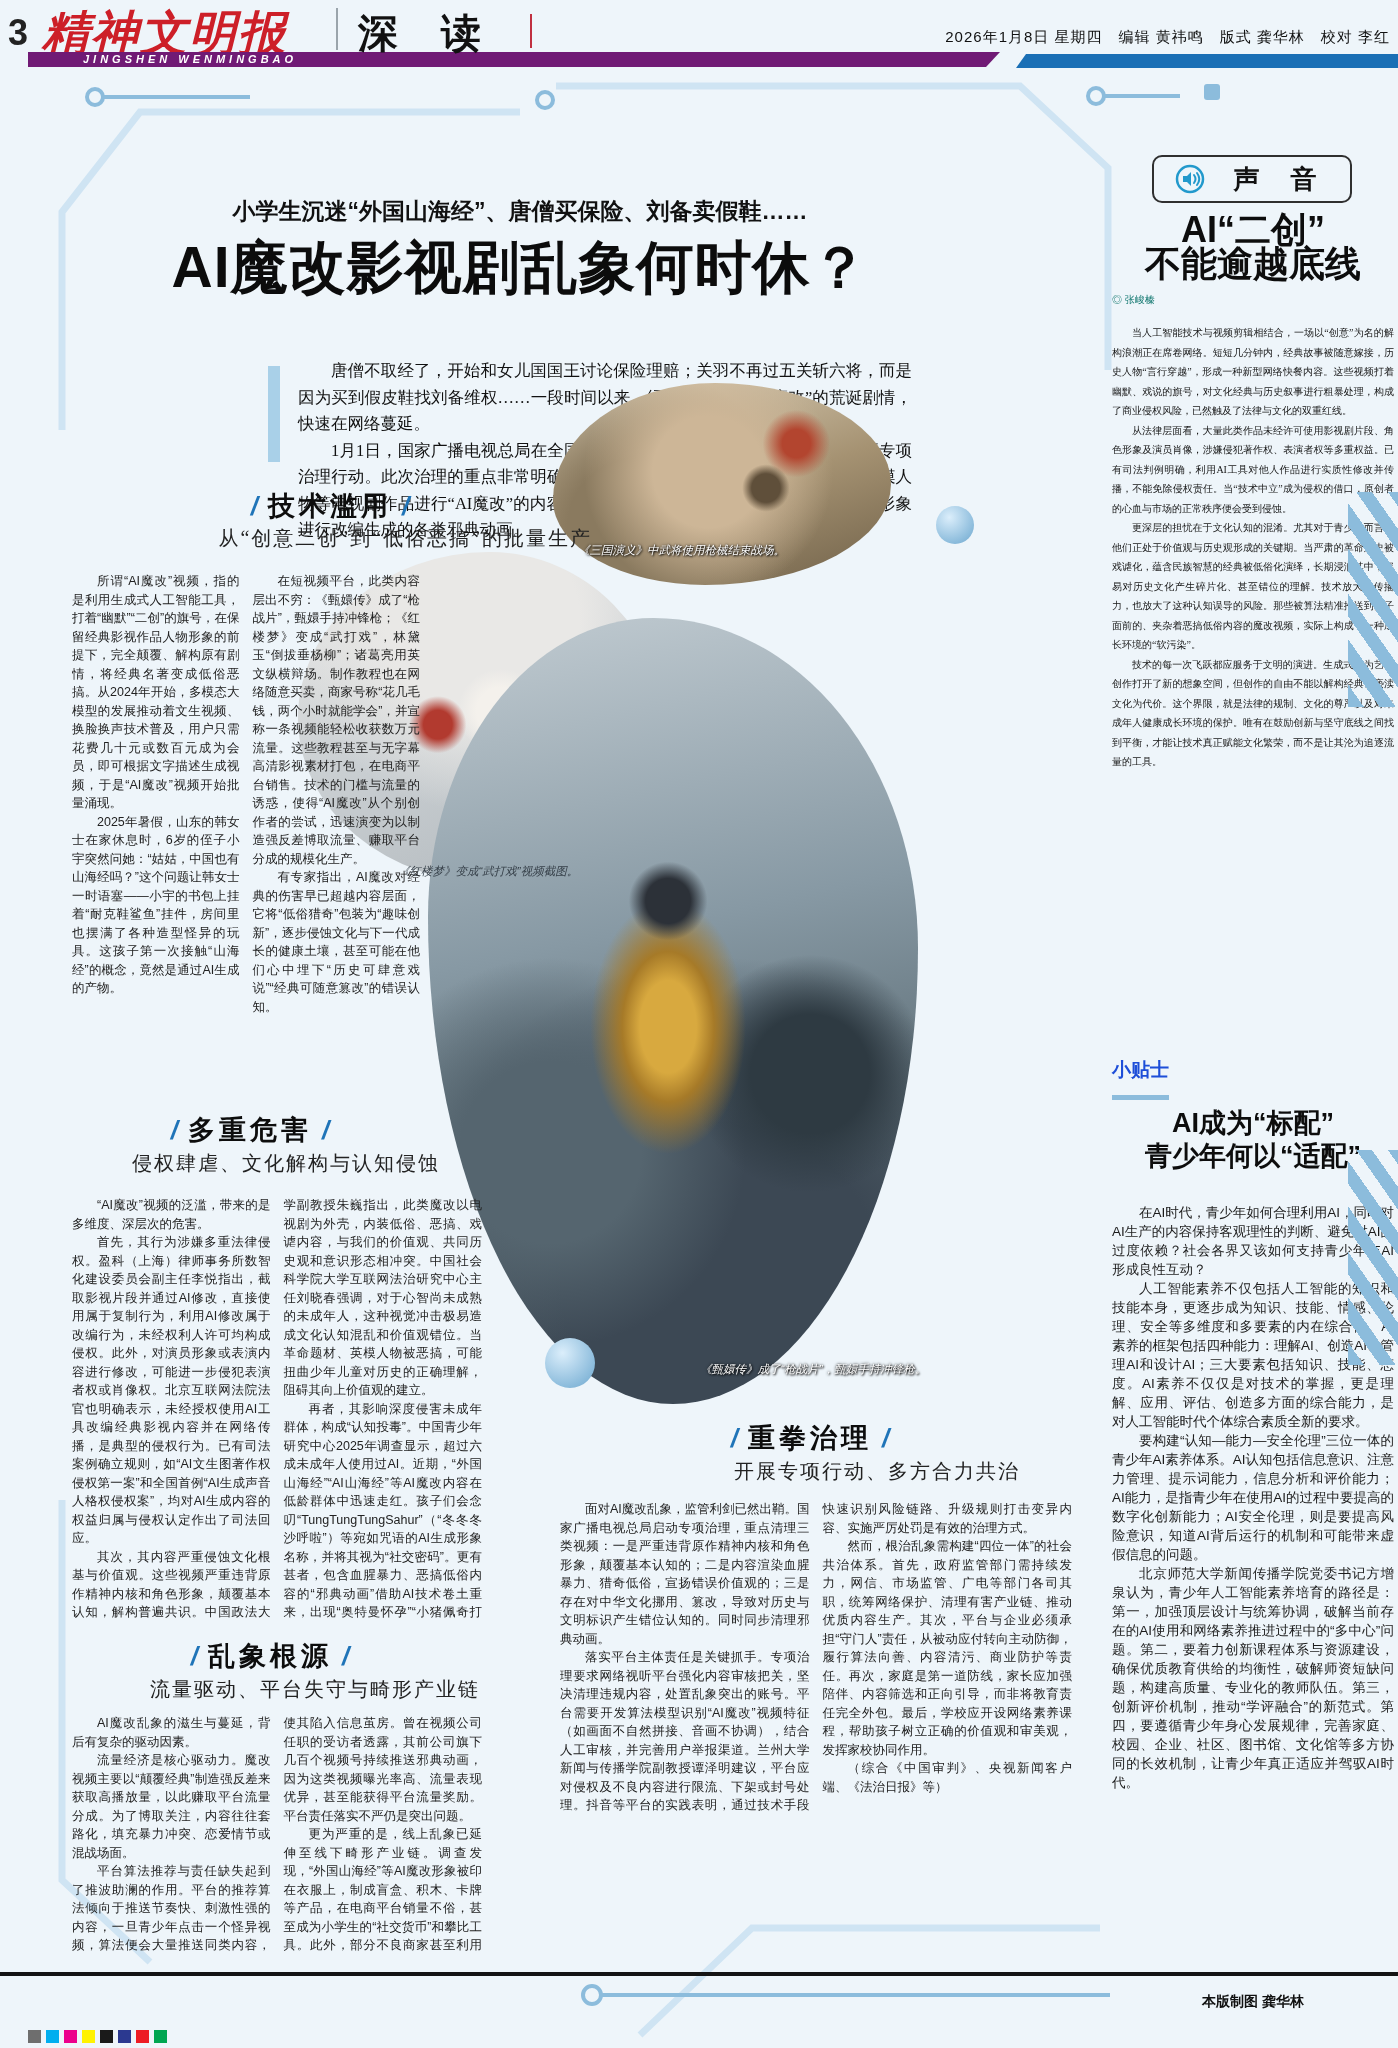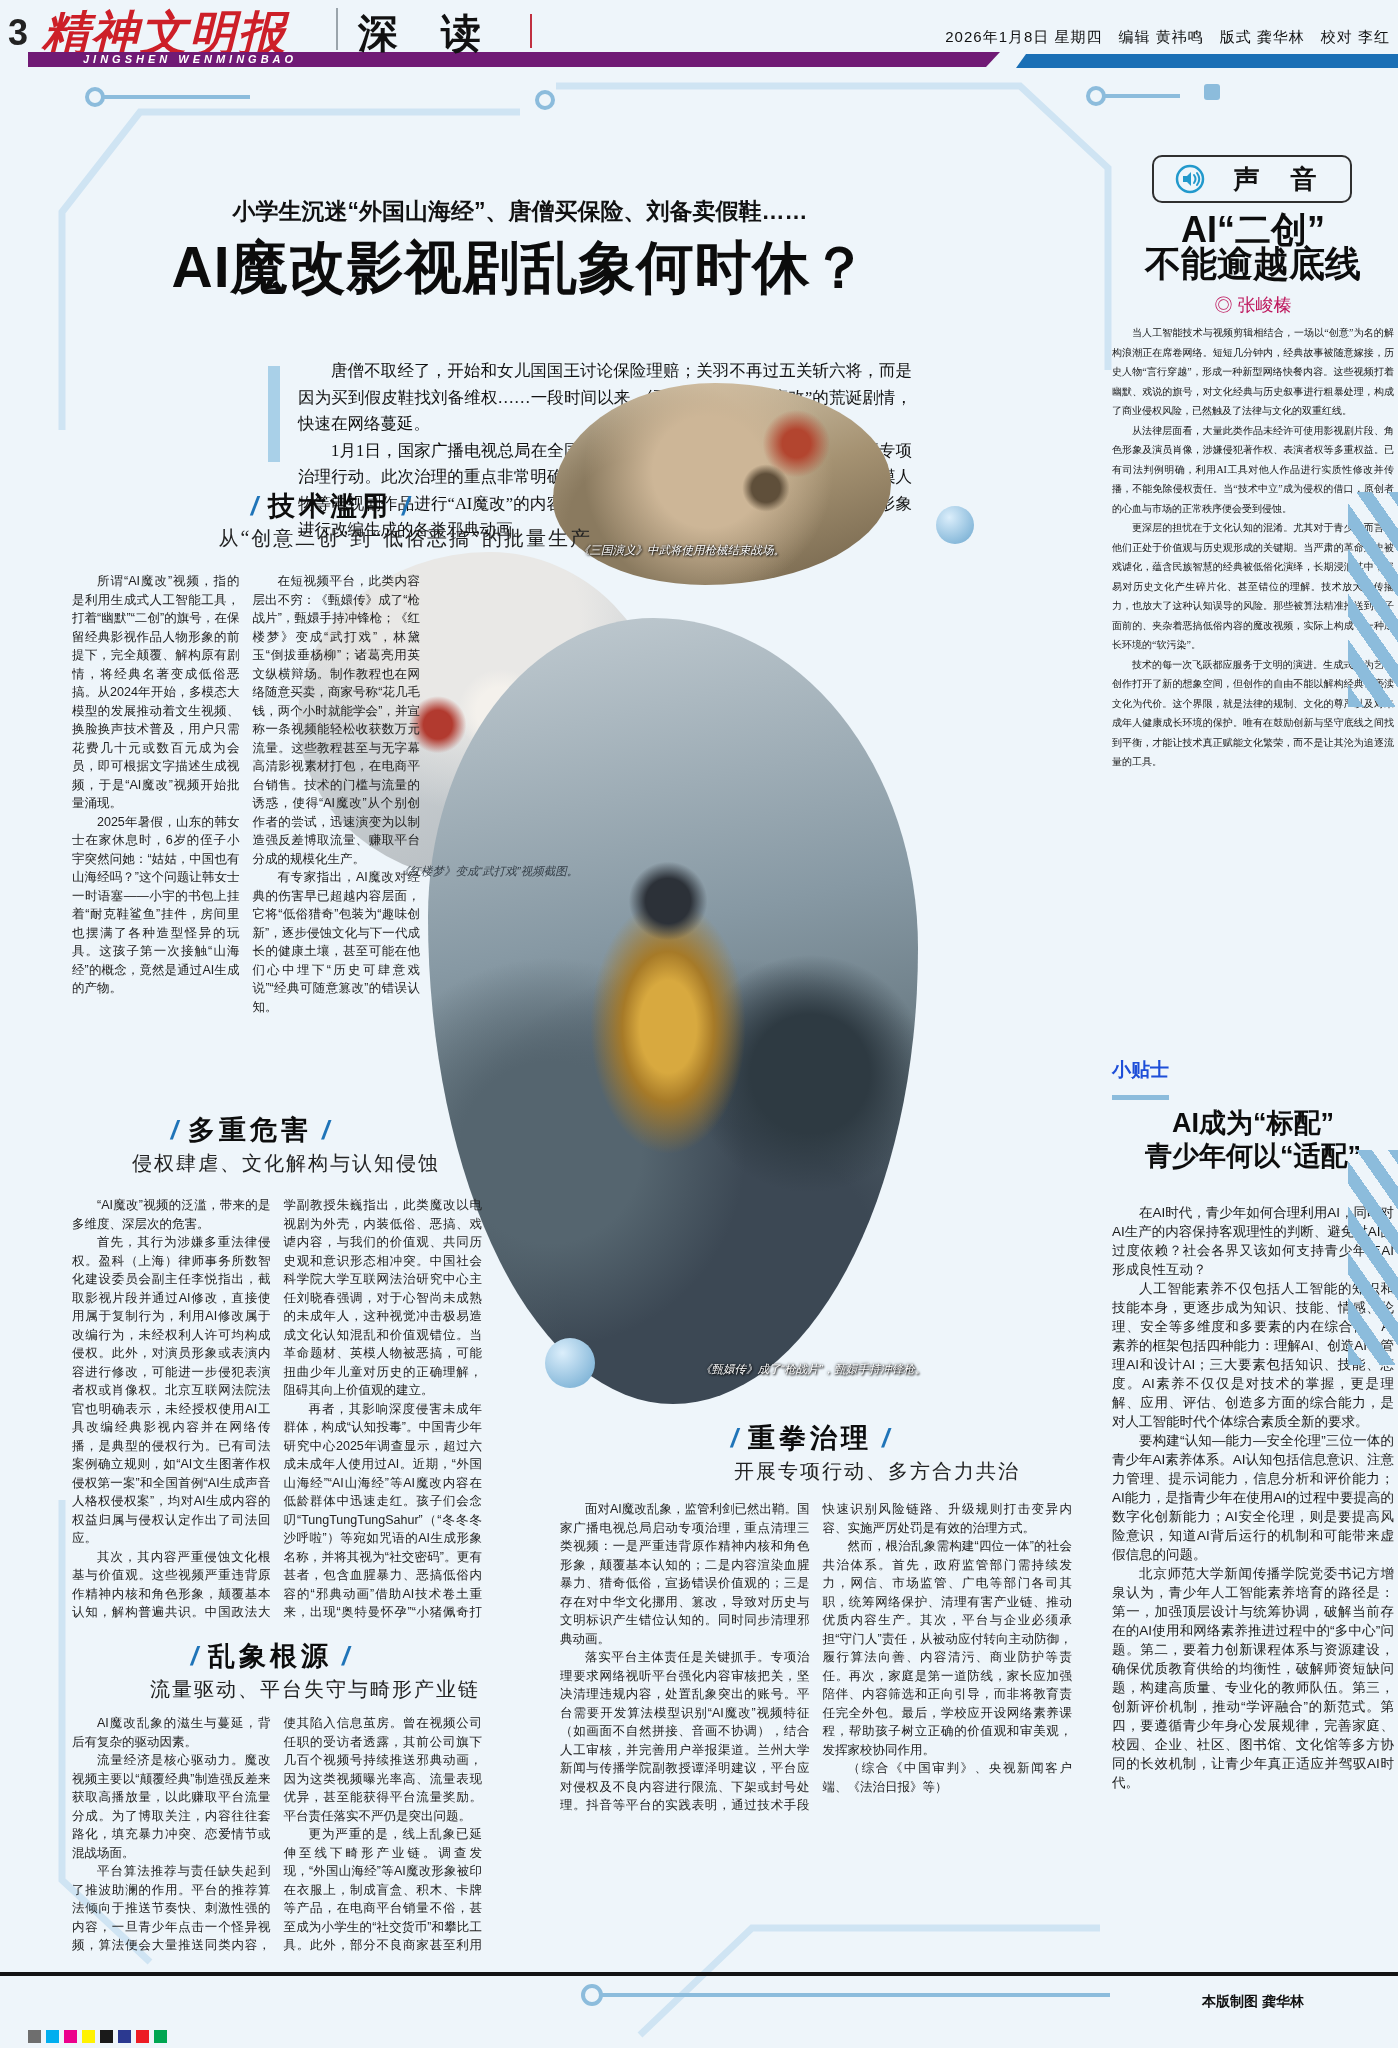--- a/index.html
+++ b/index.html
@@ -82,21 +82,21 @@
   .accent-dot{border-radius:50%;background:radial-gradient(circle at 35% 30%,#dbeefb,#8cbcdc 70%,#6ea6cc);}
   #dot1{left:936px;top:506px;width:38px;height:38px;}
   #dot2{left:545px;top:1338px;width:50px;height:50px;}
   
   #sidebar{left:1112px;top:155px;width:282px;height:1870px;}
   #voice-box{position:absolute;left:40px;top:0;width:196px;height:44px;border:2px solid #2f2f2f;
              border-radius:10px;display:flex;align-items:center;justify-content:center;gap:16px;}
   #voice-box .vtxt{font-size:26px;font-weight:800;letter-spacing:12px;padding-left:12px;color:#111;}
   #voice-title{position:absolute;top:58px;width:100%;text-align:center;font-size:36px;line-height:34px;
                font-weight:800;color:#0d0d0d;}
-  #voice-author{position:absolute;top:138px;width:100%;text-align:center;font-size:18px;color:#be185d;}
+  #voice-author{position:absolute;top:138px;width:100%;font-size:10px;color:#0f766e;}
   #voice-body{position:absolute;top:168px;width:100%;height:726px;font-family:"Liberation Serif",serif;
               font-size:10px;line-height:19.5px;text-align:justify;color:#161616;overflow:hidden;}
   #voice-body p,#tips-body p{margin:0;text-indent:2em;}
   #tips-label{position:absolute;top:902px;left:0;font-size:19px;font-weight:800;color:#1d4ed8;
               border-bottom:5px solid #8cbcdc;padding-bottom:12px;}
   #tips-title{position:absolute;top:952px;width:100%;text-align:center;font-size:27px;line-height:33px;
               font-weight:800;color:#0d0d0d;}
   #tips-body{position:absolute;top:1048px;width:100%;height:782px;font-size:13.5px;line-height:19px;
              text-align:justify;color:#1c1c1c;overflow:hidden;}
   #credit{position:absolute;top:1838px;width:100%;text-align:center;font-size:14px;font-weight:700;color:#111;}

